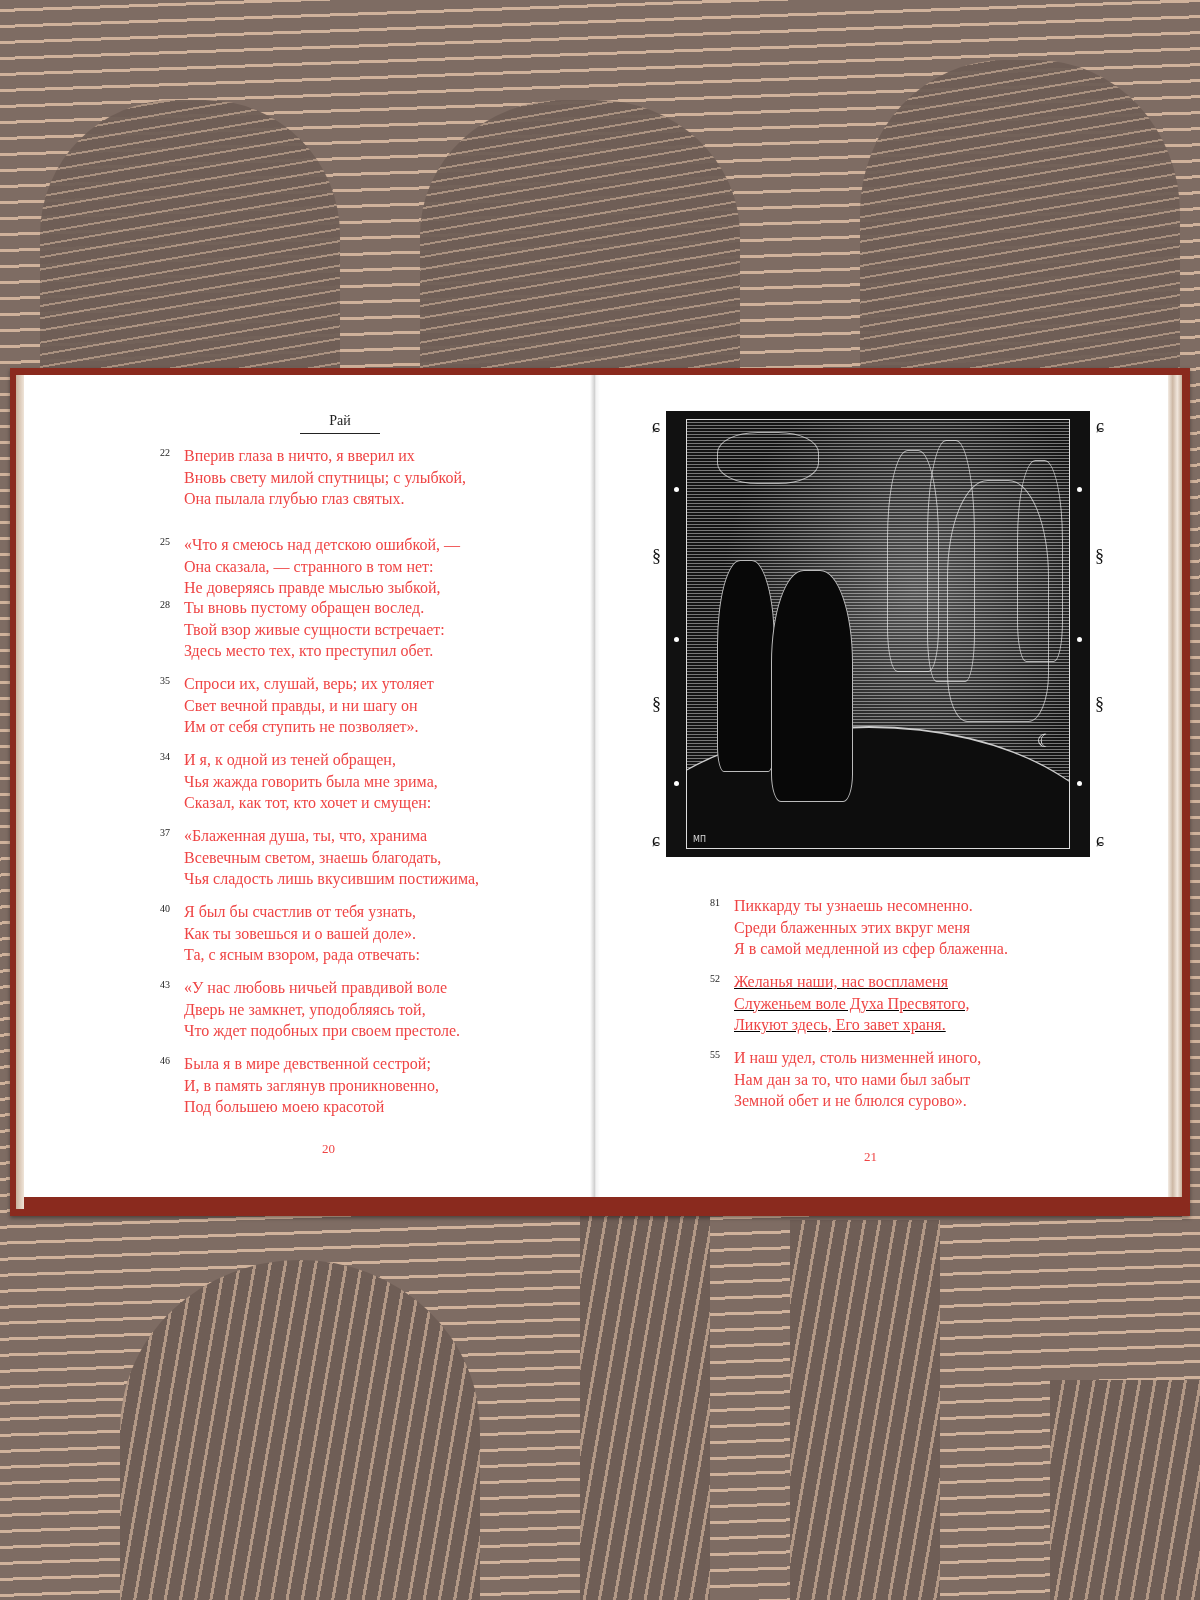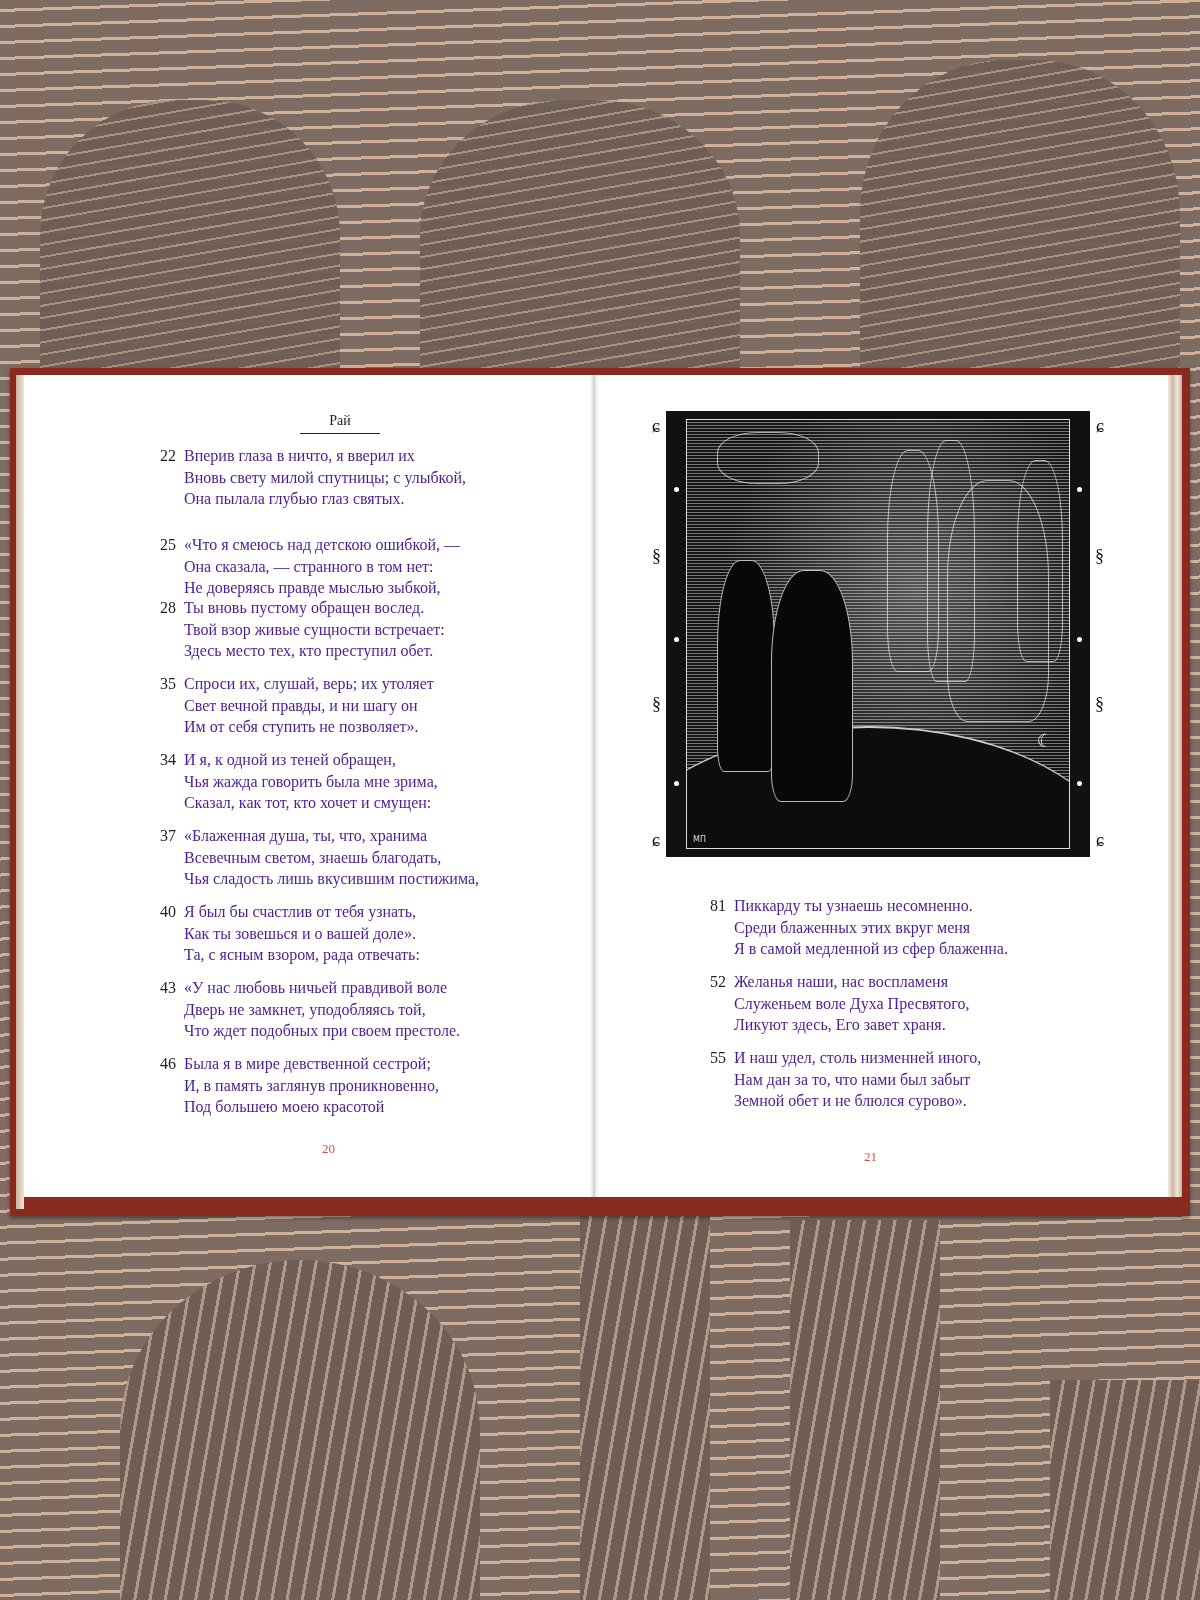--- a/index.html
+++ b/index.html
@@ -50,24 +50,24 @@
       position: absolute; left: 580px; top: 7px; width: 10px; height: 822px;
       background: linear-gradient(90deg, rgba(0,0,0,0.0), rgba(0,0,0,0.18) 45%, rgba(0,0,0,0.05) 60%, rgba(0,0,0,0));
     }
     .running-head {
       position: absolute; left: 276px; top: 38px; width: 80px; text-align: center;
       font-size: 14px; color: #222; padding-bottom: 4px; border-bottom: 1.5px solid #222;
     }
     .stanzas { position: absolute; left: 0; top: 0; }
     .stanza { position: absolute; }
     .stanza .num {
-      position: absolute; left: 0; top: 2px; font-size: 16px; color: #222;
+      position: absolute; left: 0; top: 2px; font-size: 10px; color: #222;
     }
     .stanza .line {
-      display: block; font-size: 16px; line-height: 21.5px; color: #4c1d95;
+      display: block; font-size: 16px; line-height: 21.5px; color: #ef4444;
       white-space: nowrap; padding-left: 24px;
     }
     .folio { position: absolute; top: 766px; font-size: 13px; color: #ef4444; }
 
     .illustration {
       position: absolute; left: 72px; top: 36px; width: 424px; height: 446px;
       background: #111;
     }
     .illus-inner {
       position: absolute; left: 20px; top: 8px; right: 20px; bottom: 8px;
@@ -210,21 +210,21 @@
       </div>
     </div>
 
     <div class="stanzas">
       <div class="stanza" style="left:116px;top:520px;">
         <span class="num">81</span>
         <span class="line">Пиккарду ты узнаешь несомненно.</span>
         <span class="line">Среди блаженных этих вкруг меня</span>
         <span class="line">Я в самой медленной из сфер блаженна.</span>
       </div>
-      <div class="stanza" style="left:116px;top:596px;">
+      <div class="stanza" style="left:116px;top:596px;text-decoration:underline;">
         <span class="num">52</span>
         <span class="line">Желанья наши, нас воспламеня</span>
         <span class="line">Служеньем воле Духа Пресвятого,</span>
         <span class="line">Ликуют здесь, Его завет храня.</span>
       </div>
       <div class="stanza" style="left:116px;top:672px;">
         <span class="num">55</span>
         <span class="line">И наш удел, столь низменней иного,</span>
         <span class="line">Нам дан за то, что нами был забыт</span>
         <span class="line">Земной обет и не блюлся сурово».</span>

